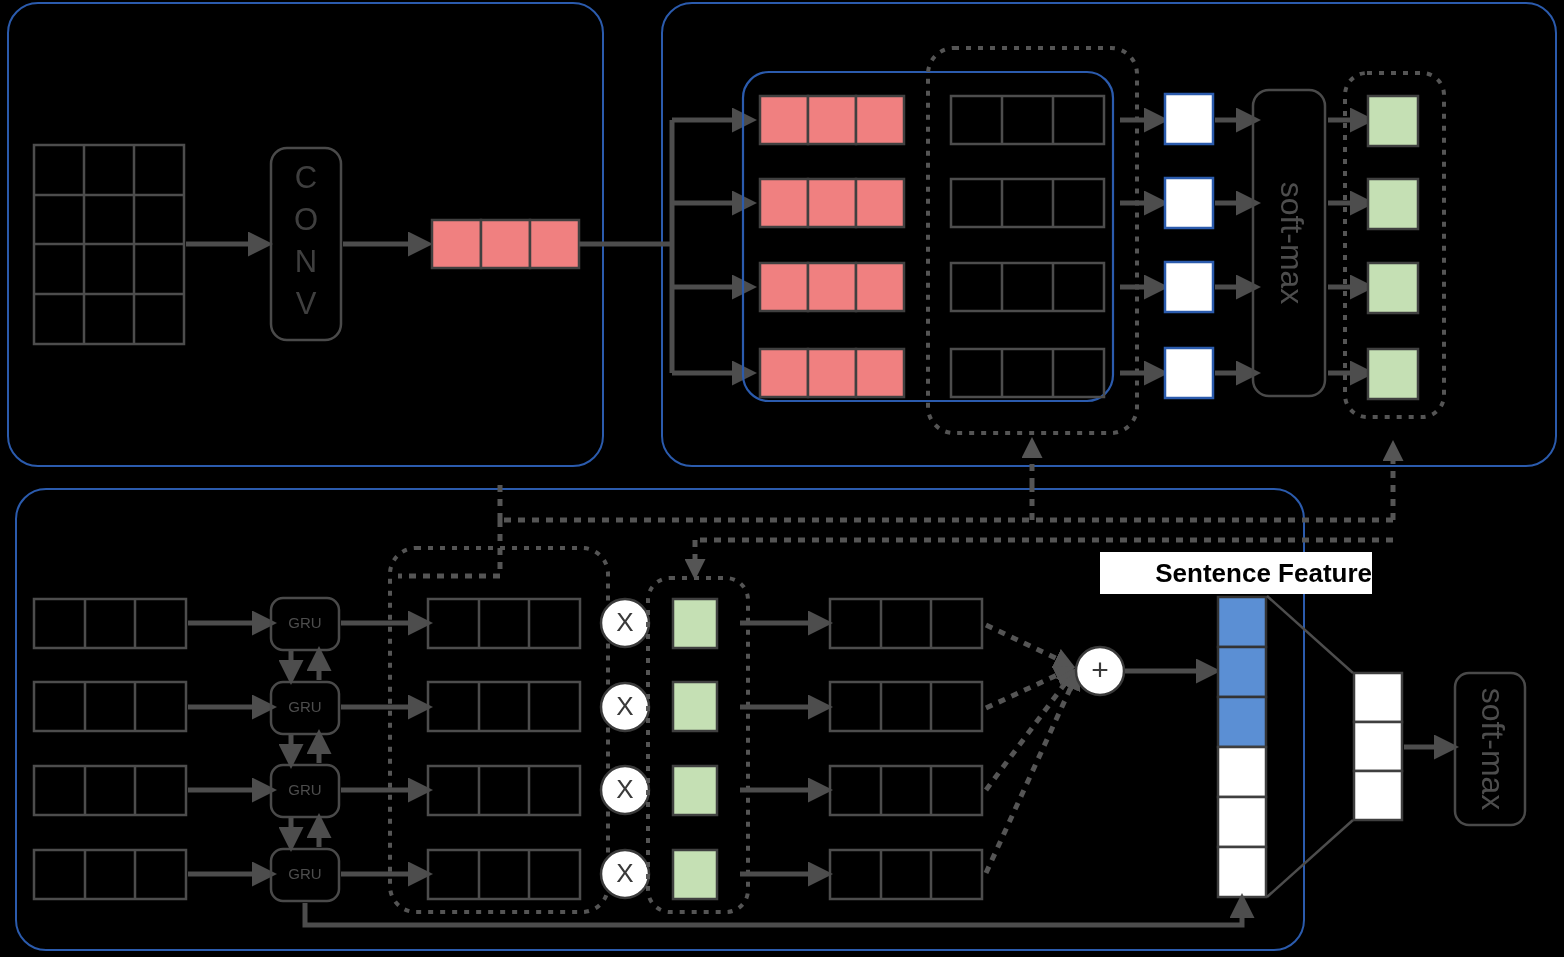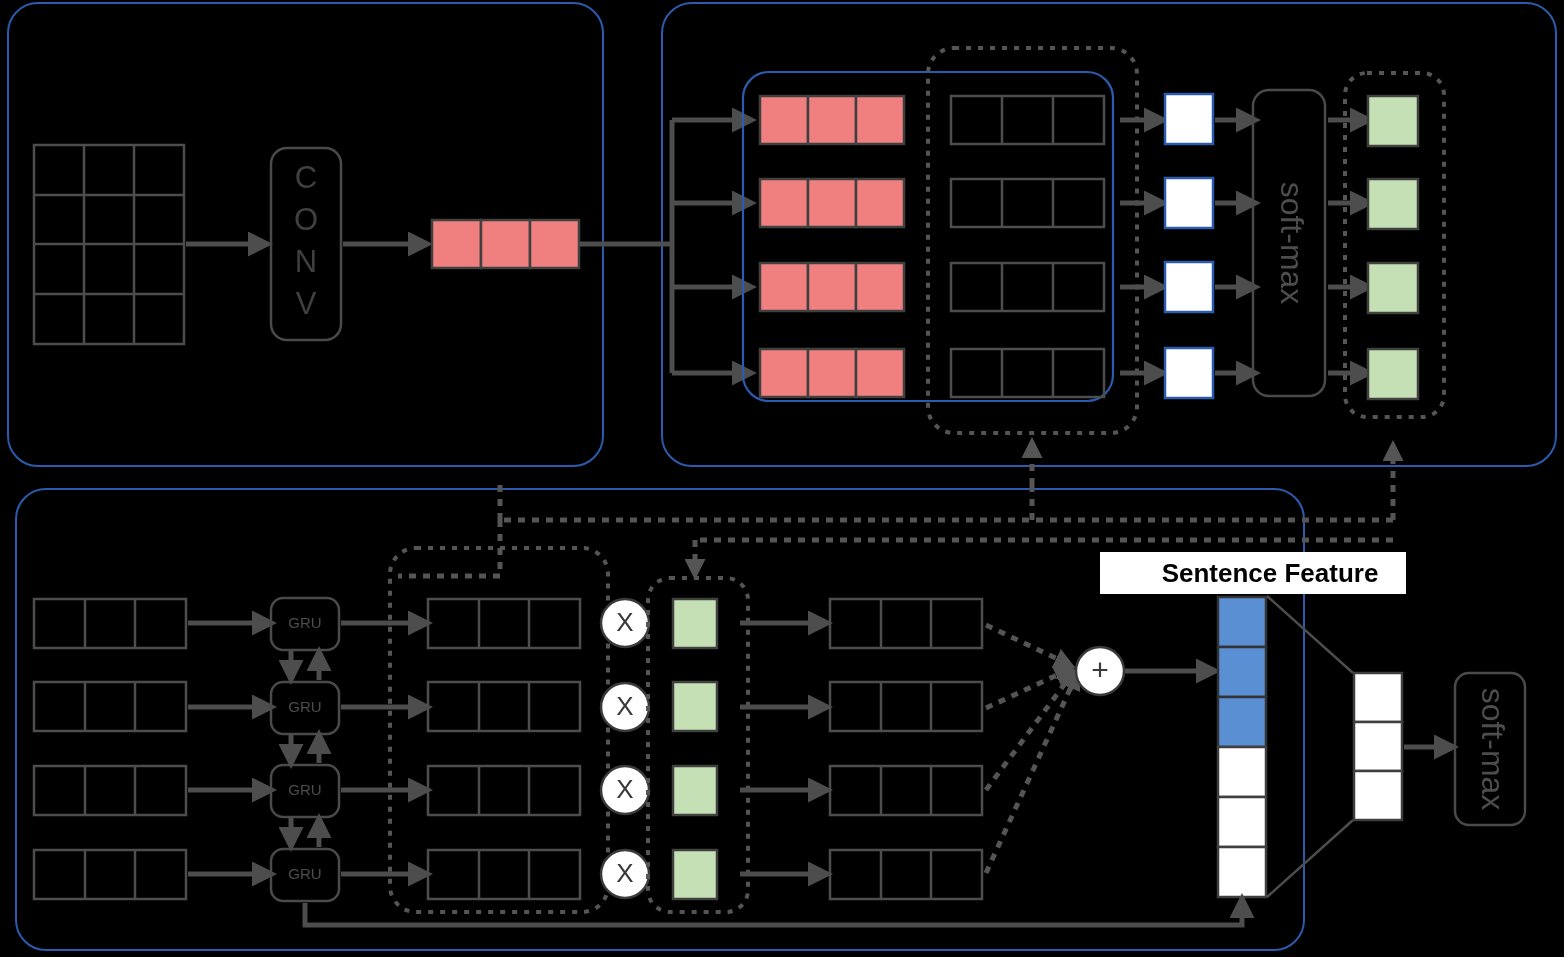--- a/index.html
+++ b/index.html
@@ -132,23 +132,22 @@
   }
   .label-box {
     position: absolute;
     background: #ffffff;
     color: #000000;
     font-family: "Liberation Sans", sans-serif;
     font-weight: bold;
     font-size: 26px;
     display: flex;
     align-items: center;
-    justify-content: center;
+    justify-content: flex-end;
     white-space: nowrap;
-    padding-left: 34px;
   }
 </style>
 </head>
 <body>
 
 <div id="root">
 
   <svg class="layer" viewBox="0 0 1564 957" xmlns="http://www.w3.org/2000/svg">
     <defs>
       <marker id="arrowSolid" markerWidth="5" markerHeight="5" refX="3.2" refY="2.5" orient="auto">

